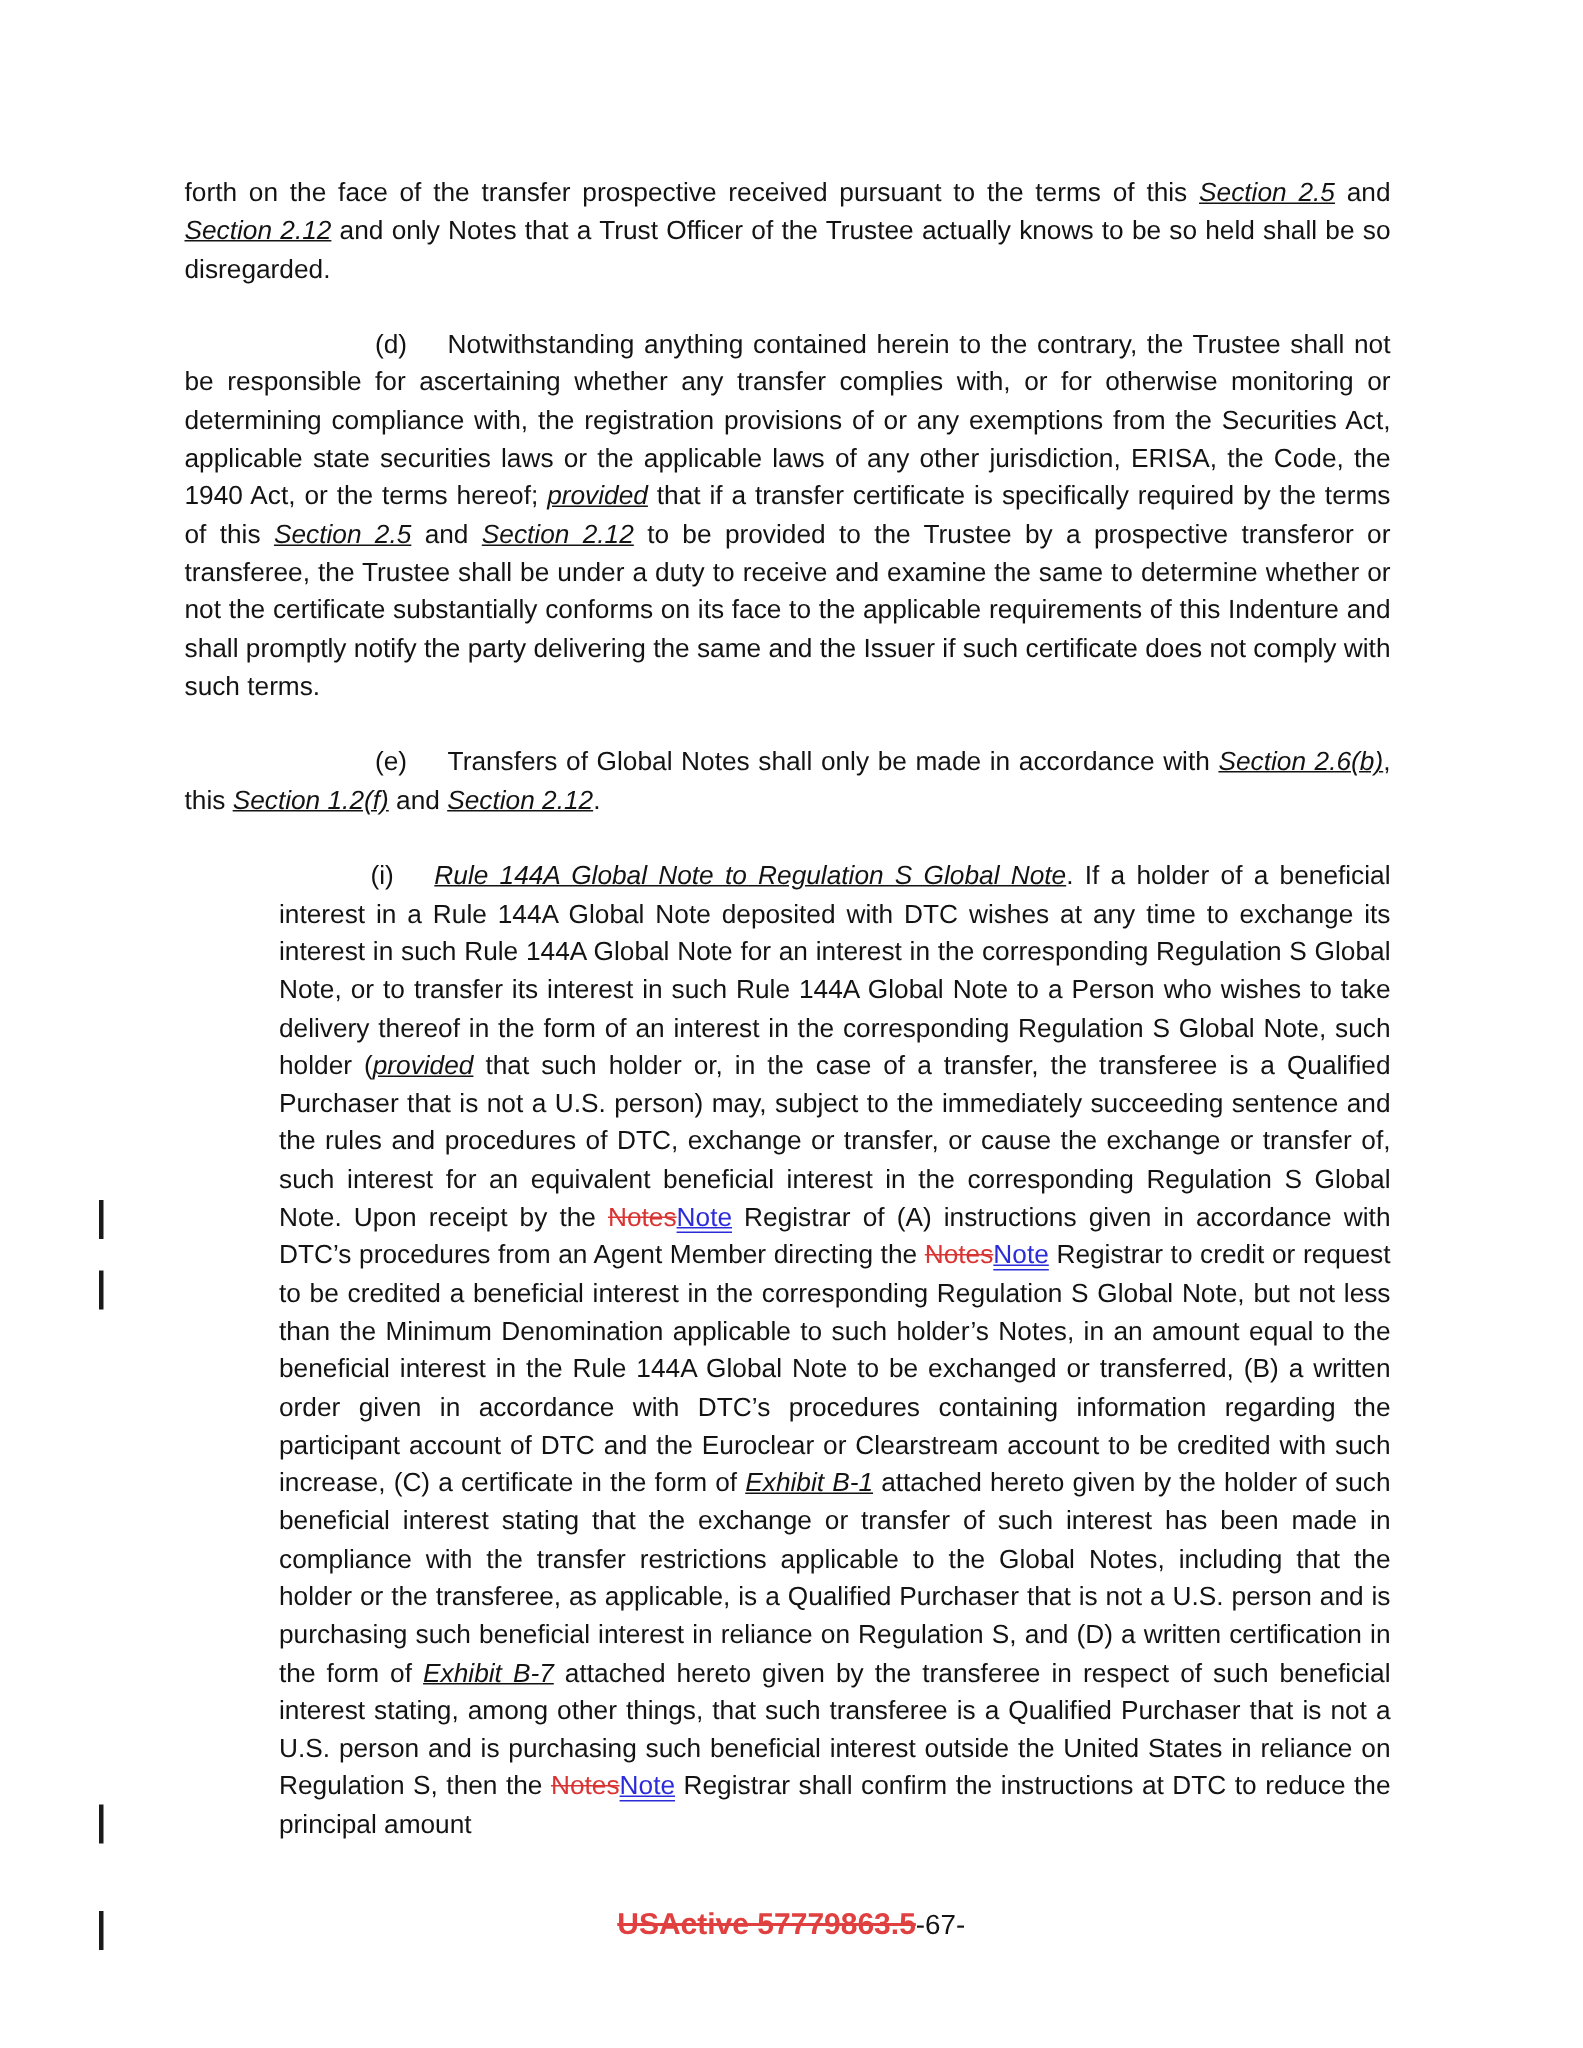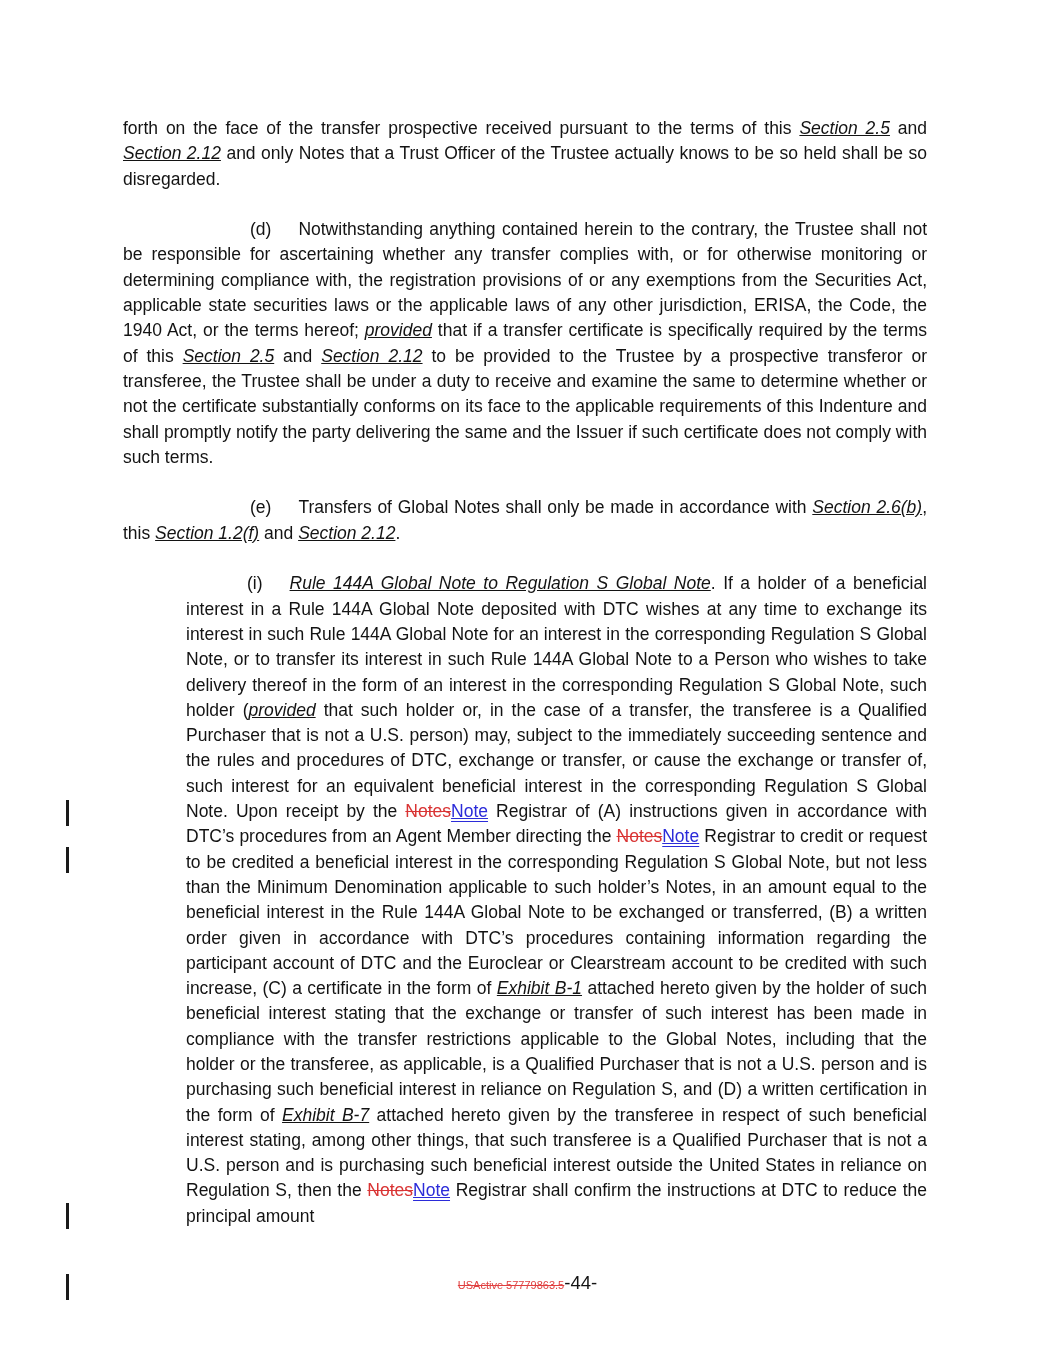--- a/index.html
+++ b/index.html
@@ -48,21 +48,22 @@
     position: absolute;
     top: 1272px;
     left: 0;
     width: 100%;
     text-align: center;
     line-height: 22px;
   }
   .doc-id {
     color: var(--stamp-color, #e04040);
     text-decoration: line-through;
-    font-size: 11px;
+    font-size: 20px;
+    font-weight: bold;
   }
   .page-num {
     color: #131313;
     font-size: 18.5px;
   }
 </style>
 </head>
 <body>
 
 <div class="page">
@@ -73,16 +74,16 @@
   <div class="change-bar" style="top: 1274px;"></div>
 
   <div class="content">
     <p class="para"><span>forth on the face of the transfer prospective received pursuant to the terms of this </span><span class="u">Section 2.5</span><span> and </span><span class="u">Section 2.12</span><span> and only Notes that a Trust Officer of the Trustee actually knows to be so held shall be so disregarded.</span></p>
     <p class="para"><span class="ind"></span><span>(d)</span><span class="tab"></span><span>Notwithstanding anything contained herein to the contrary, the Trustee shall not be responsible for ascertaining whether any transfer complies with, or for otherwise monitoring or determining compliance with, the registration provisions of or any exemptions from the Securities Act, applicable state securities laws or the applicable laws of any other jurisdiction, ERISA, the Code, the 1940 Act, or the terms hereof; </span><span class="u">provided</span><span> that if a transfer certificate is specifically required by the terms of this </span><span class="u">Section 2.5</span><span> and </span><span class="u">Section 2.12</span><span> to be provided to the Trustee by a prospective transferor or transferee, the Trustee shall be under a duty to receive and examine the same to determine whether or not the certificate substantially conforms on its face to the applicable requirements of this Indenture and shall promptly notify the party delivering the same and the Issuer if such certificate does not comply with such terms.</span></p>
     <p class="para"><span class="ind"></span><span>(e)</span><span class="tab"></span><span>Transfers of Global Notes shall only be made in accordance with </span><span class="u">Section 2.6(b)</span><span>, this </span><span class="u">Section 1.2(f)</span><span> and </span><span class="u">Section 2.12</span><span>.</span></p>
     <p class="para sub"><span class="ind_sub"></span><span>(i)</span><span class="tab"></span><span class="u">Rule 144A Global Note to Regulation S Global Note</span><span>.  If a holder of a beneficial interest in a Rule 144A Global Note deposited with DTC wishes at any time to exchange its interest in such Rule 144A Global Note for an interest in the corresponding Regulation S Global Note, or to transfer its interest in such Rule 144A Global Note to a Person who wishes to take delivery thereof in the form of an interest in the corresponding Regulation S Global Note, such holder (</span><span class="u">provided</span><span> that such holder or, in the case of a transfer, the transferee is a Qualified Purchaser that is not a U.S. person) may, subject to the immediately succeeding sentence and the rules and procedures of DTC, exchange or transfer, or cause the exchange or transfer of, such interest for an equivalent beneficial interest in the corresponding Regulation S Global Note.  Upon receipt by the </span><span class="del">Notes</span><span class="ins">Note</span><span> Registrar of (A) instructions given in accordance with DTC’s procedures from an Agent Member directing the </span><span class="del">Notes</span><span class="ins">Note</span><span> Registrar to credit or request to be credited a beneficial interest in the corresponding Regulation S Global Note, but not less than the Minimum Denomination applicable to such holder’s Notes, in an amount equal to the beneficial interest in the Rule 144A Global Note to be exchanged or transferred, (B) a written order given in accordance with DTC’s procedures containing information regarding the participant account of DTC and the Euroclear or Clearstream account to be credited with such increase, (C) a certificate in the form of </span><span class="u">Exhibit B-1</span><span> attached hereto given by the holder of such beneficial interest stating that the exchange or transfer of such interest has been made in compliance with the transfer restrictions applicable to the Global Notes, including that the holder or the transferee, as applicable, is a Qualified Purchaser that is not a U.S. person and is purchasing such beneficial interest in reliance on Regulation S, and (D) a written certification in the form of </span><span class="u">Exhibit B-7</span><span> attached hereto given by the transferee in respect of such beneficial interest stating, among other things, that such transferee is a Qualified Purchaser that is not a U.S. person and is purchasing such beneficial interest outside the United States in reliance on Regulation S, then the </span><span class="del">Notes</span><span class="ins">Note</span><span> Registrar shall confirm the instructions at DTC to reduce the principal amount</span></p>
   </div>
 
   <div class="footer">
-    <span class="doc-id">USActive 57779863.5</span><span class="page-num">-44-</span>
+    <span class="doc-id">USActive 57779863.5</span><span class="page-num">-67-</span>
   </div>
 
 </div>
 
 </body></html>

